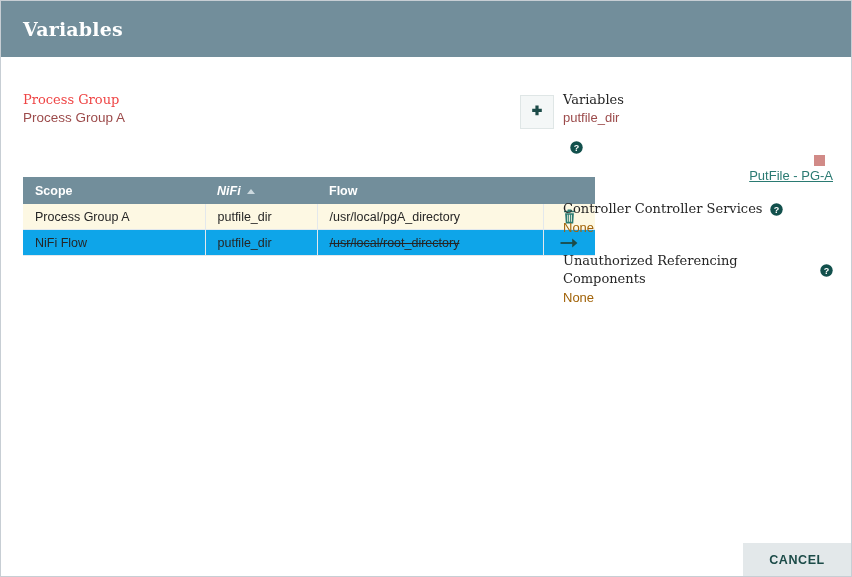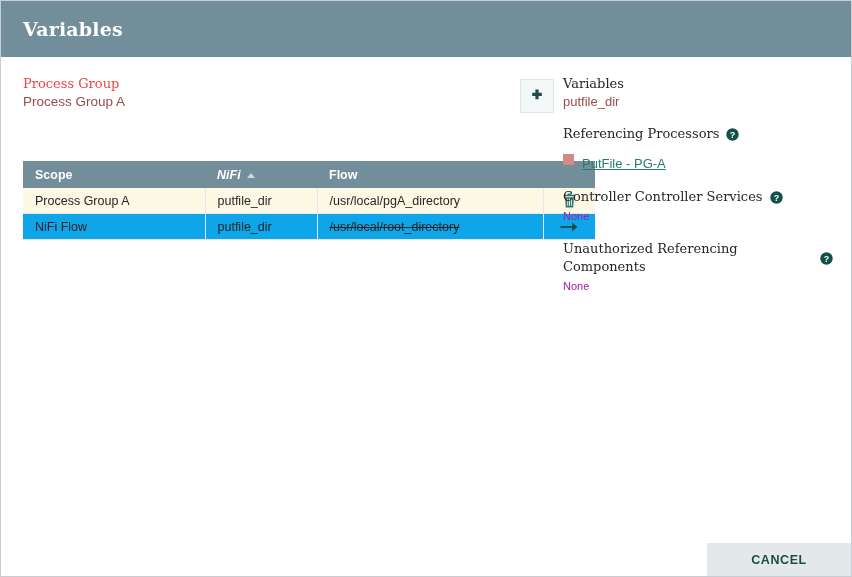--- a/index.html
+++ b/index.html
@@ -17,20 +17,21 @@
     position: absolute;
     left: 0;
     top: 0;
     width: 852px;
     height: 577px;
     box-sizing: border-box;
     border: 1px solid #c7ced4;
     background: #ffffff;
     display: flex;
     flex-direction: column;
+    gap: 16px;
   }
   
   .dialog-header {
     height: 56px;
     min-height: 56px;
     background: #728e9b;
     display: flex;
     align-items: center;
     padding: 0 22px;
     box-sizing: border-box;
@@ -167,34 +168,35 @@
     line-height: 18px;
     display: flex;
     align-items: center;
   }
   .rp-sub {
     font-size: 13px;
     color: #9c4b4b;
     line-height: 18px;
   }
   .rp-none {
-    font-size: 11px;
-    color: #a21caf;
+    font-size: 13px;
+    color: #a16207;
     line-height: 20px;
   }
   .help-icon {
     margin-left: 7px;
     display: inline-flex;
     align-items: center;
   }
   .ref-item {
     display: flex;
-    align-items: flex-start;
+    align-items: flex-end;
     line-height: 20px;
-    margin-top: 11px;
+    margin-top: 1px;
+    flex-direction: column;
   }
   .swatch {
     width: 11px;
     height: 11px;
     background: #d18a87;
     margin-right: 8px;
     display: inline-block;
   }
   .ref-link {
     font-size: 13px;
@@ -206,21 +208,21 @@
   
   .dialog-footer {
     position: absolute;
     right: 0;
     bottom: 0;
     display: flex;
   }
   .btn {
     height: 33px;
     min-width: 104px;
-    padding: 0 20px;
+    padding: 0 2px;
     font-size: 12.5px;
     font-weight: bold;
     letter-spacing: 0.6px;
     border: none;
     display: flex;
     align-items: center;
     justify-content: center;
     cursor: pointer;
     font-family: "Liberation Sans", sans-serif;
   }
@@ -307,21 +309,20 @@
 
     <div class="right-pane">
 
       <div class="rp-group">
         <div class="rp-head">Variables</div>
         <div class="rp-sub">putfile_dir</div>
       </div>
 
       <div class="rp-group">
         <div class="rp-head">
-          <span>Referencing Processors</span>
           <span class="help-icon">
             <svg width="13" height="13" viewBox="0 0 13 13" aria-hidden="true">
               <circle cx="6.5" cy="6.5" r="6.2" fill="#12504c"></circle>
               <text x="6.5" y="9.6" text-anchor="middle" font-size="9" font-family="Liberation Sans, sans-serif" font-weight="bold" fill="#ffffff">?</text>
             </svg>
           </span>
         </div>
         <div class="ref-item">
           <span class="swatch"></span>
           <span class="ref-link">PutFile - PG-A</span>

